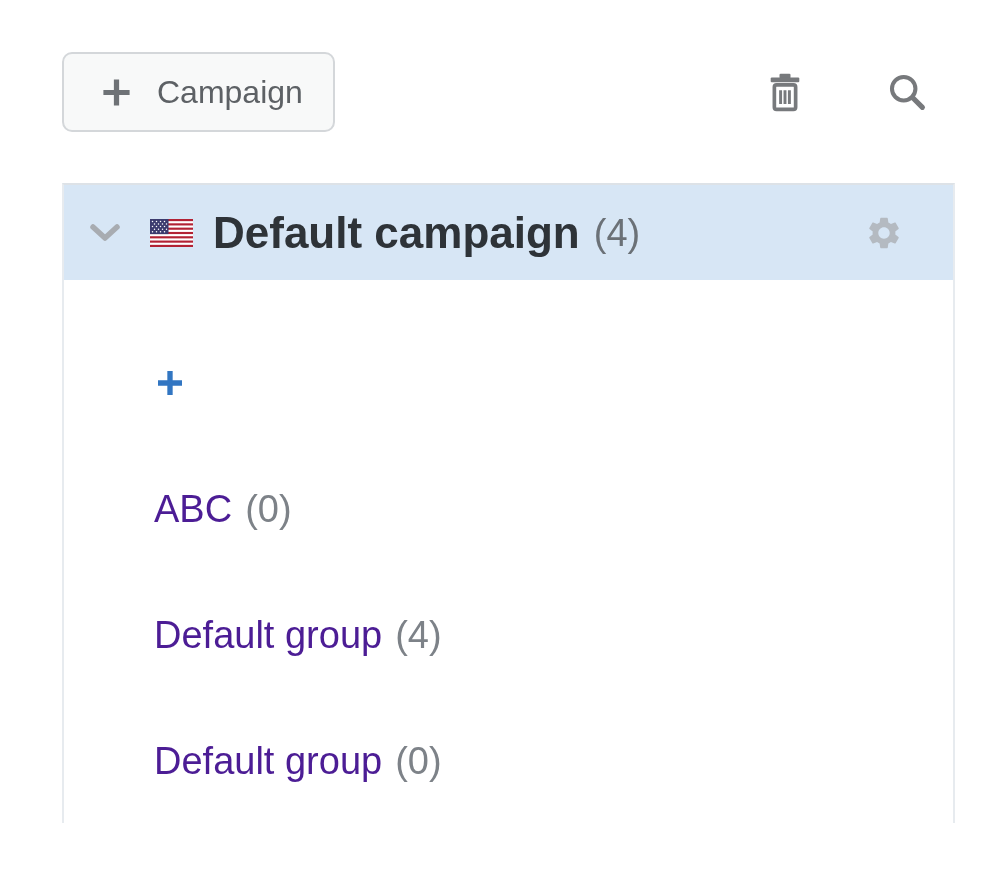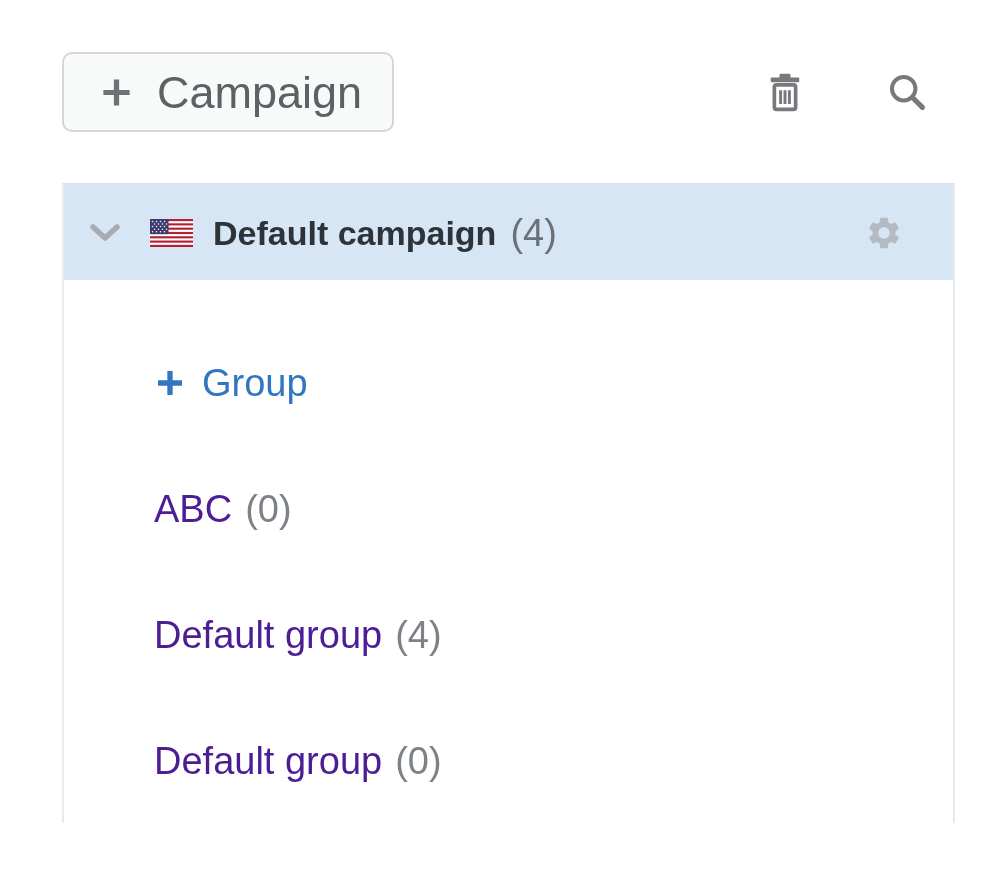--- a/index.html
+++ b/index.html
@@ -17,21 +17,21 @@
     background:#f8f9f9;
     border:2px solid #d4d7da;
     border-radius:10px;
     height:80px;box-sizing:border-box;
     padding:0 30px 0 34px;
     cursor:pointer;
     font-family:inherit;
   }
   .campaign-btn .plus-icon{display:flex;margin-right:22px;}
   .campaign-btn .btn-label{
-    font-size:45px;color:#5d6165;line-height:1;
+    font-size:32px;color:#5d6165;line-height:1;
   }
   .toolbar-spacer{flex:1;}
   .toolbar-icons{display:flex;align-items:center;gap:78px;}
   .icon-btn{display:flex;align-items:center;justify-content:center;cursor:pointer;}
 
   .panel{
     margin:51px 35px 0 62px;
     width:893px;box-sizing:border-box;
     border-left:2px solid #e7ebef;
     border-right:2px solid #e7ebef;
@@ -41,21 +41,21 @@
   .campaign-header{
     height:95px;
     background:#d7e6f5;
     display:flex;align-items:center;
     padding:0 50px 0 24px;
     box-sizing:border-box;
   }
   .chev{display:flex;margin-right:28px;cursor:pointer;}
   .flag{display:flex;margin-right:20px;}
   .camp-name{
-    font-size:34px;font-weight:700;color:#2e3338;line-height:1;
+    font-size:44px;font-weight:700;color:#2e3338;line-height:1;
     white-space:nowrap;
   }
   .camp-count{
     font-size:38px;color:#6b7177;line-height:1;margin-left:14px;
   }
   .header-spacer{flex:1;}
   .gear{display:flex;cursor:pointer;}
 
   .group-list{padding-top:40px;background:#ffffff;}
   .row{
@@ -154,21 +154,20 @@
     </span>
   </div>
 
   <div class="group-list">
     <div class="row add-group-row">
       <span class="plus-icon">
         <svg width="32" height="32" viewBox="0 0 24 24" fill="none" stroke="#3276c2" stroke-width="4">
           <path d="M12 3v18M3 12h18"></path>
         </svg>
       </span>
-      <span class="add-group-label">Group</span>
     </div>
 
     <div class="row">
       <span class="group-name">ABC</span>
       <span class="group-count">(0)</span>
     </div>
 
     <div class="row">
       <span class="group-name">Default group</span>
       <span class="group-count">(4)</span>

